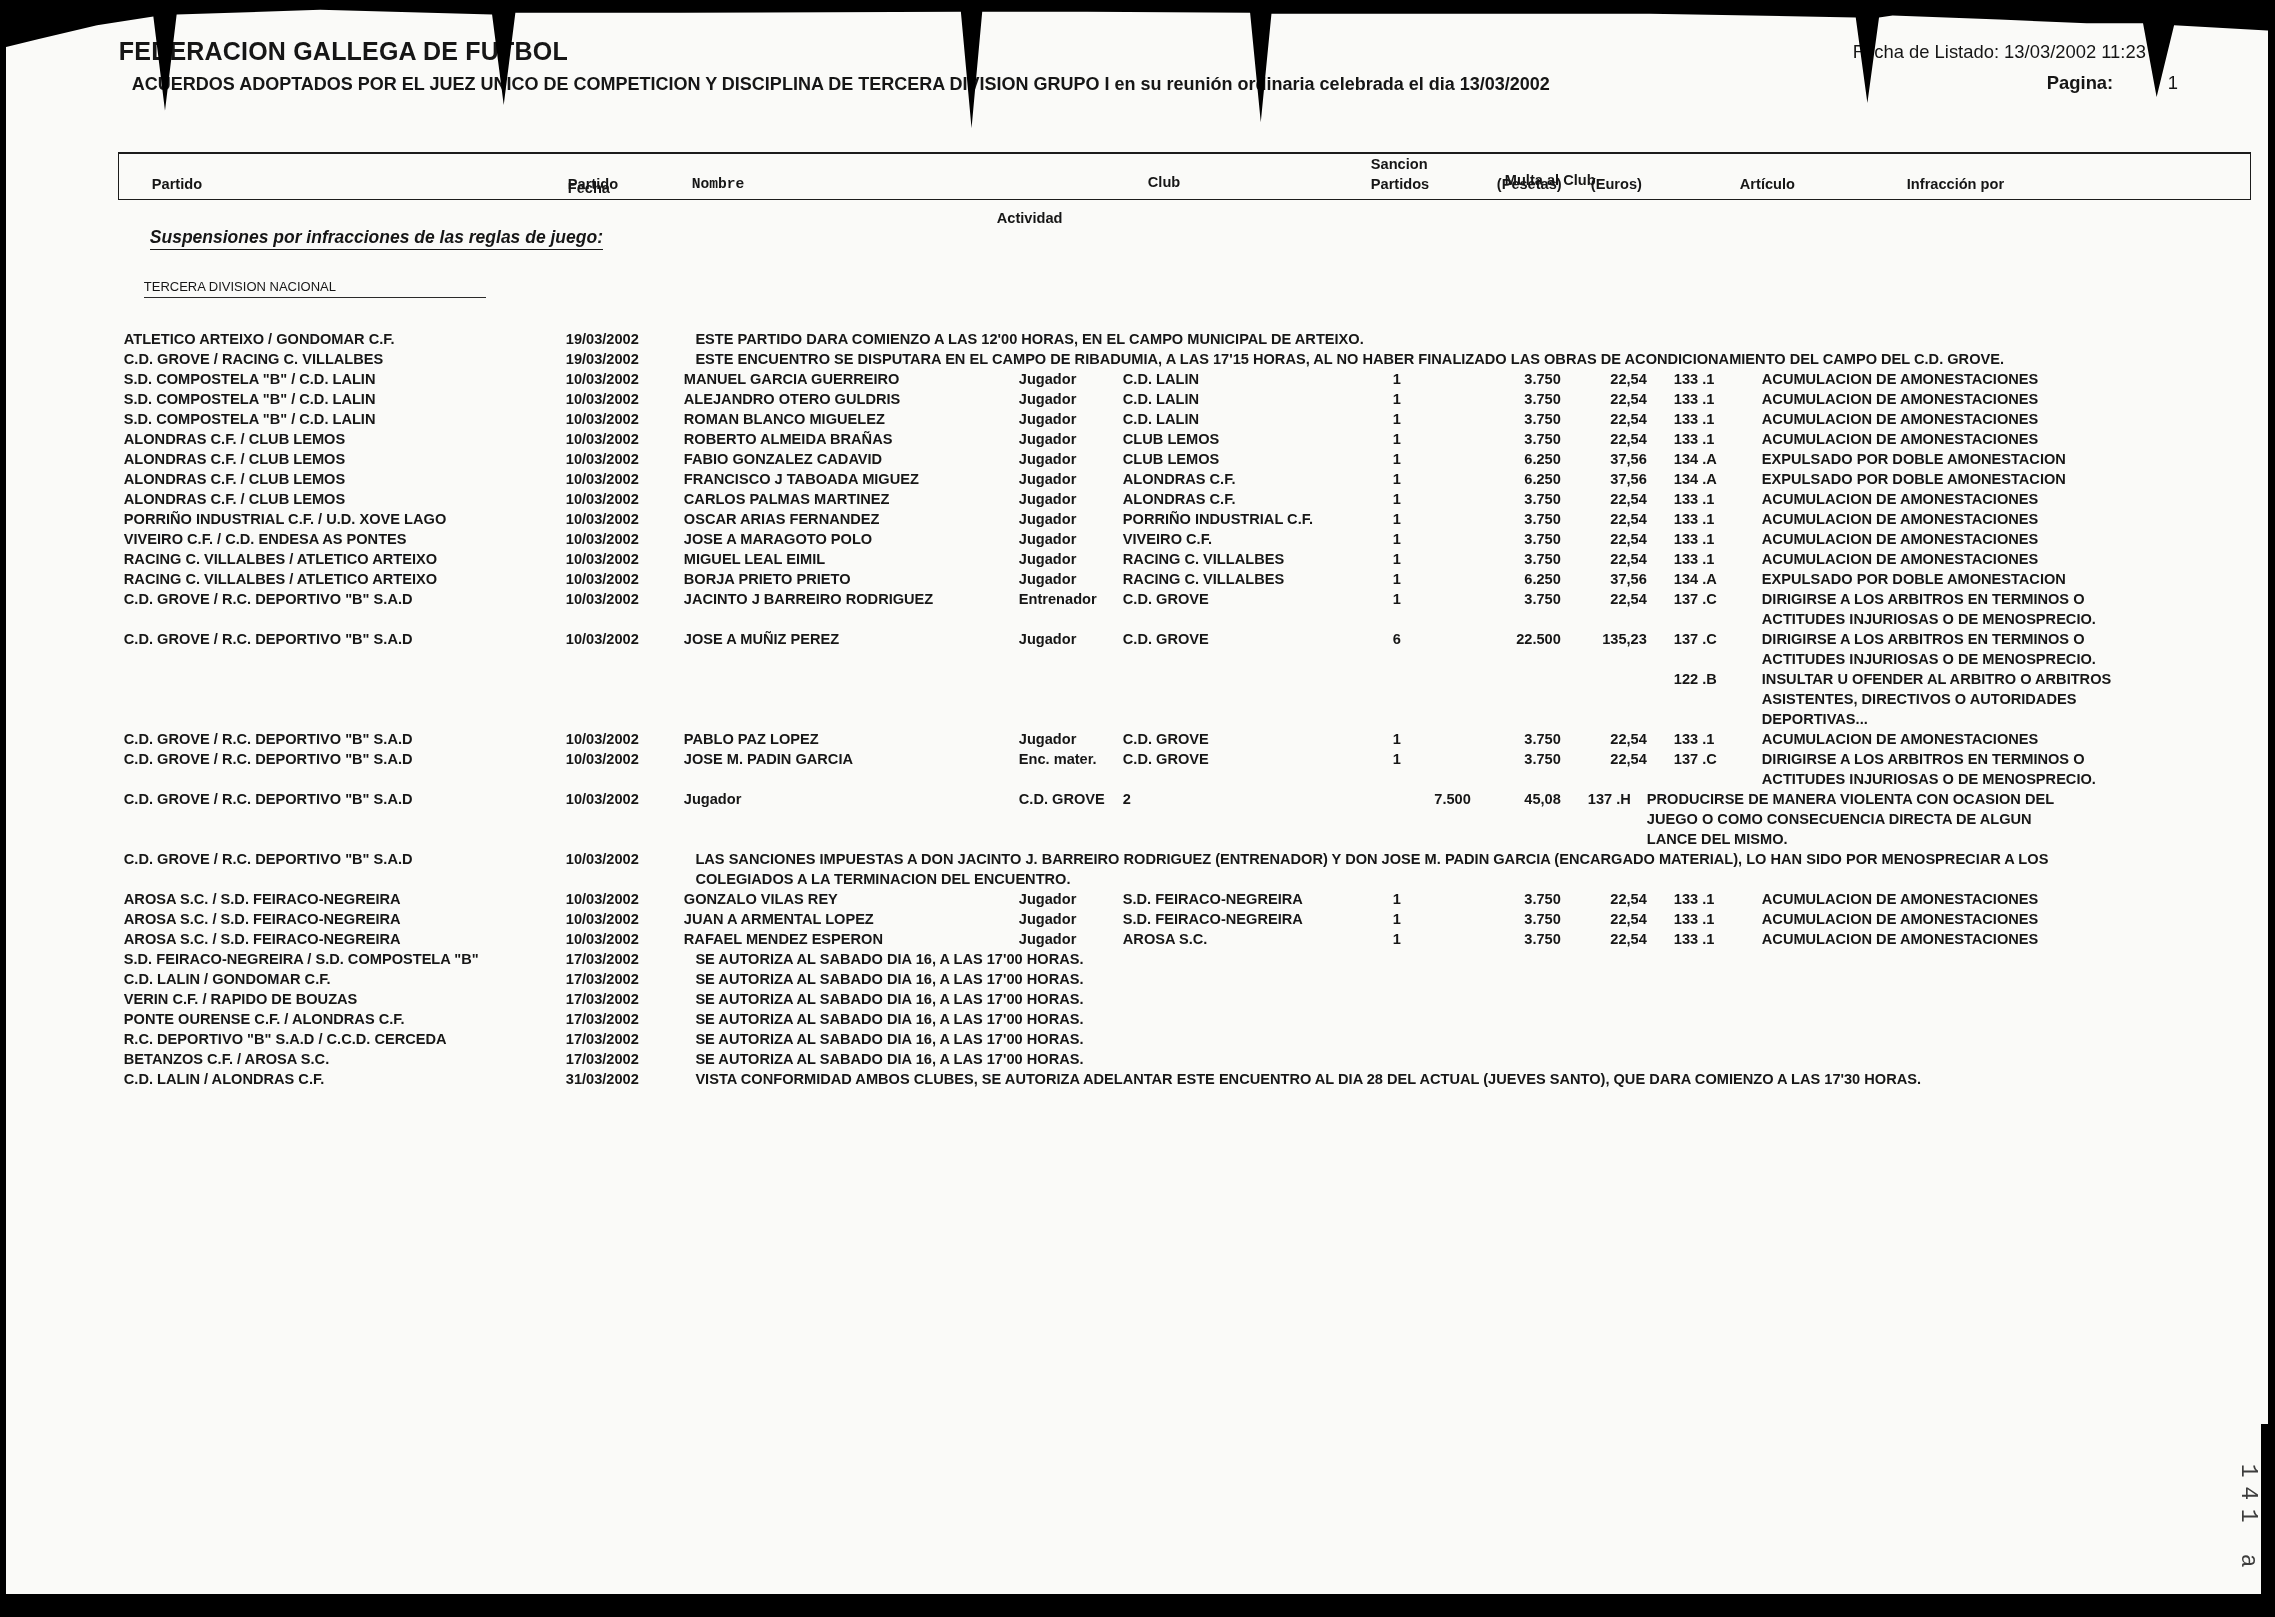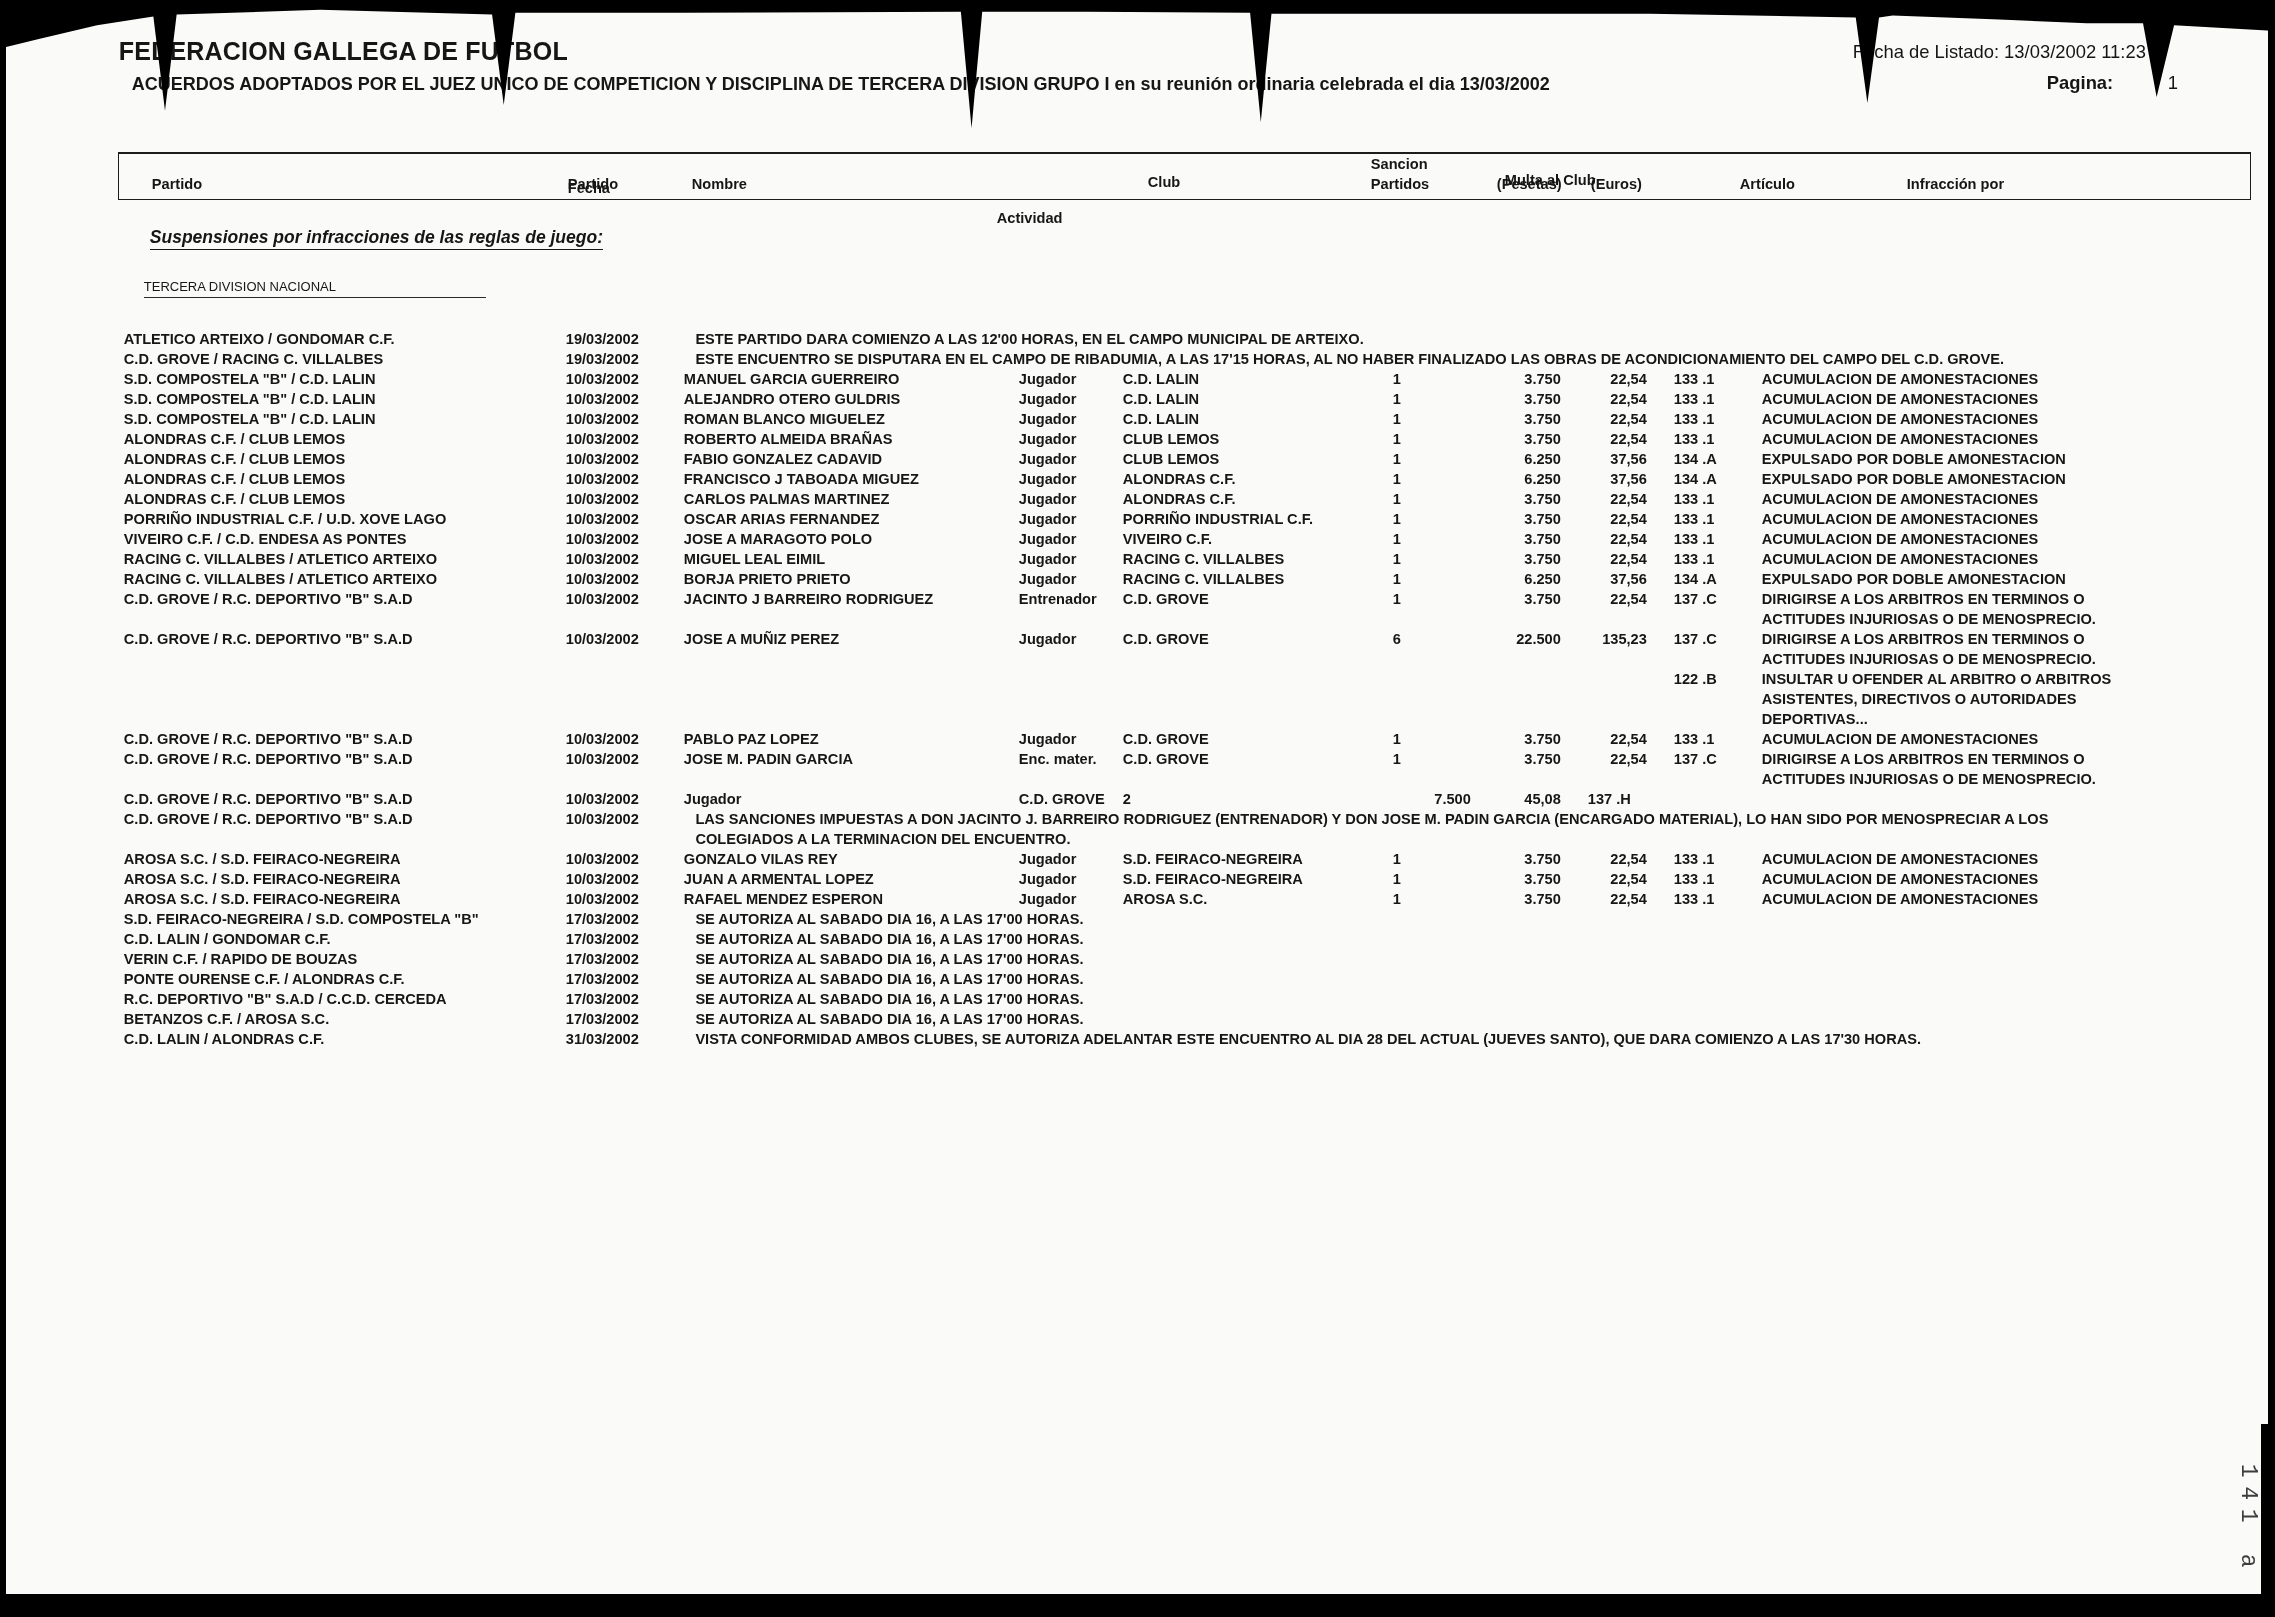--- a/index.html
+++ b/index.html
@@ -29,21 +29,21 @@
 
   .theader{
     position:absolute;left:112px;top:144px;width:2131px;height:45px;
     border:1.9px solid #1c1c1c;border-top-width:2.9px;background:transparent;
     font-size:14.6px;font-weight:700;
   }
   .theader .abs{white-space:nowrap;}
   .h-partido{left:33px;top:22px;}
   .h-fecha1{left:449px;top:1.9px;margin-top:24px;}
   .h-fecha2{left:449px;top:22px;}
-  .h-nombre{left:573px;top:22px;}
+  .h-nombre{left:573px;top:22px;font-family:Liberation Mono, monospace;}
   .h-actividad{left:878px;top:20.4px;margin-top:36px;}
   .h-club{left:1029px;top:20.4px;}
   .h-sancion1{left:1252px;top:1.9px;}
   .h-sancion2{left:1252px;top:22px;}
   .h-multa{left:1386px;top:18px;text-align:right;}
   .h-pesetas{left:1378px;top:22px;}
   .h-euros{left:1472px;top:22px;}
   .h-articulo{left:1621px;top:22px;}
   .h-infraccion{left:1788px;top:22px;}
 
@@ -370,20 +370,25 @@
         <span class="c-partido">C.D. GROVE / R.C. DEPORTIVO "B" S.A.D</span>
         <span class="c-fecha">10/03/2002</span>
         <span class="c-actividad">Jugador</span>
         <span class="c-club">C.D. GROVE</span>
         <span class="c-sancion">2</span>
         <span class="c-pesetas">7.500</span>
         <span class="c-euros">45,08</span>
         <div class="c-articulo">
           <div class="line">137 .H</div>
         </div>
+        <div class="c-infraccion">
+          <div class="line">PRODUCIRSE DE MANERA VIOLENTA CON OCASION DEL</div>
+          <div class="line">JUEGO O COMO CONSECUENCIA DIRECTA DE ALGUN</div>
+          <div class="line">LANCE DEL MISMO.</div>
+        </div>
       </div>
       <div class="row row-note">
         <span class="c-partido">C.D. GROVE / R.C. DEPORTIVO "B" S.A.D</span>
         <span class="c-fecha">10/03/2002</span>
         <div class="c-note">
           <div class="line">LAS SANCIONES IMPUESTAS A DON JACINTO J. BARREIRO RODRIGUEZ (ENTRENADOR) Y DON JOSE M. PADIN GARCIA (ENCARGADO MATERIAL), LO HAN SIDO POR MENOSPRECIAR A LOS</div>
           <div class="line">COLEGIADOS A LA TERMINACION DEL ENCUENTRO.</div>
         </div>
       </div>
       <div class="row row-sanction">

